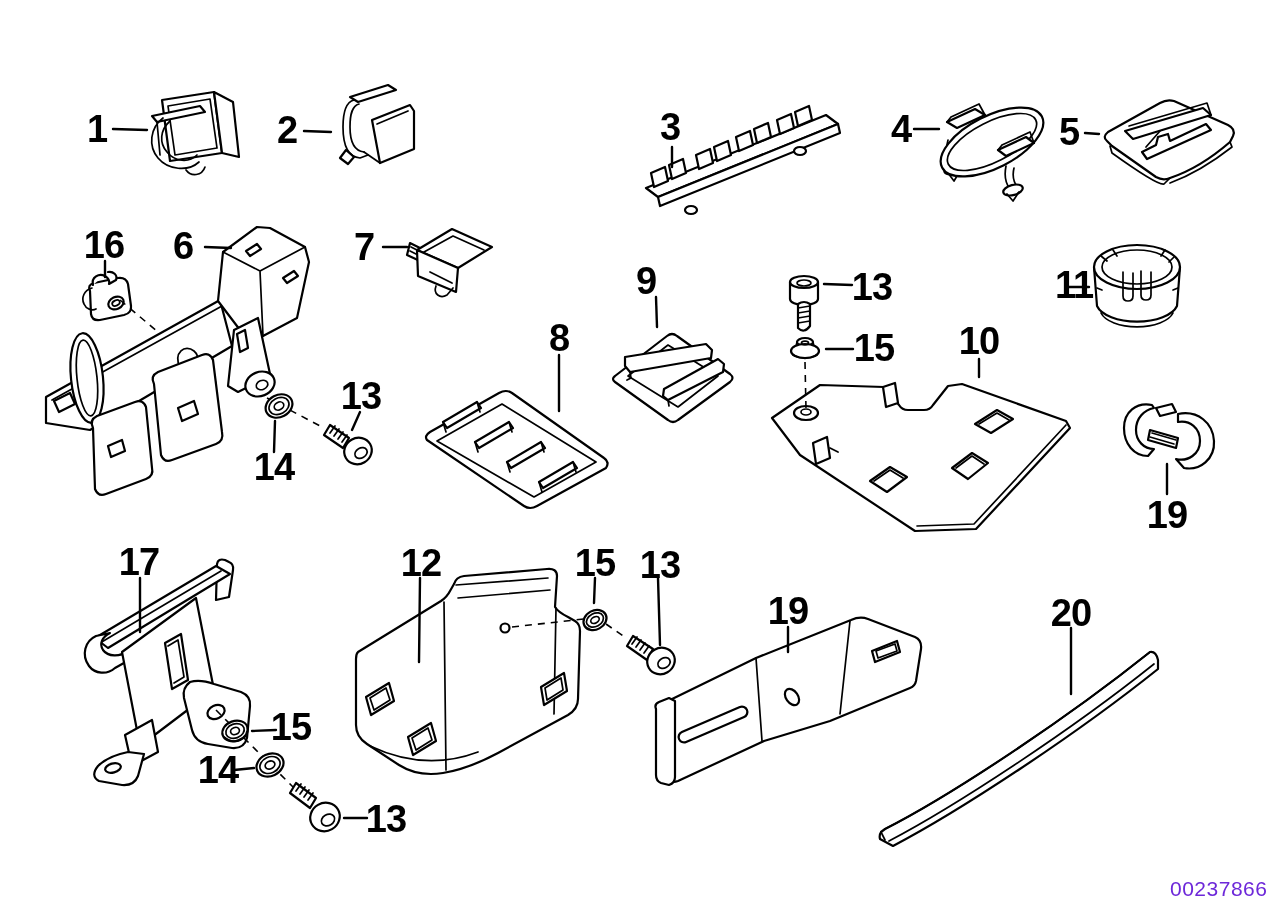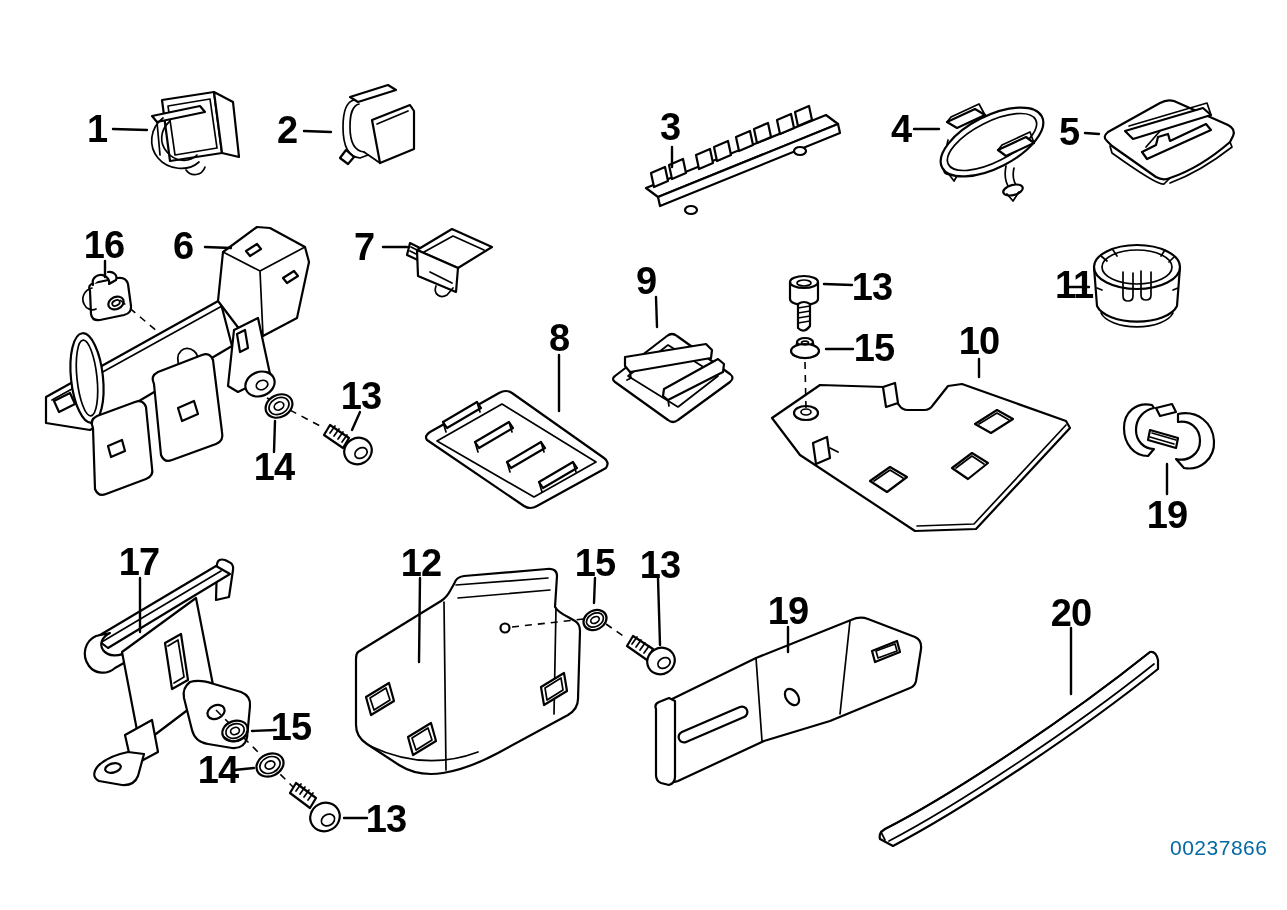--- a/index.html
+++ b/index.html
@@ -8,23 +8,23 @@
     font-family:"Liberation Sans",sans-serif;overflow:hidden;
   }
   .stage svg{position:absolute;left:0;top:0;}
   .callout{
     position:absolute;transform:translate(-50%,-50%);
     font-family:"Liberation Sans",sans-serif;
     font-weight:bold;font-size:38px;line-height:1;color:#000;
     letter-spacing:-1px;white-space:nowrap;user-select:none;
   }
   .doc-number{
-    position:absolute;left:1170px;top:836px;
+    position:absolute;left:1170px;top:877px;
     font-family:"Liberation Sans",sans-serif;
-    font-size:21px;color:#0369a1;letter-spacing:0.5px;text-align:center;
+    font-size:21px;color:#6d28d9;letter-spacing:0.5px;text-align:center;
   }
   .part{fill:#fff;stroke:#000;stroke-width:2.2;stroke-linejoin:round;stroke-linecap:round;}
   .pline{fill:none;stroke:#000;stroke-width:1.7;stroke-linejoin:round;stroke-linecap:round;}
   .leader{stroke:#000;stroke-width:2.4;stroke-linecap:round;}
   .dash{stroke:#000;stroke-width:1.6;stroke-dasharray:7 6;fill:none;}
 </style>
 </head>
 <body>
 
 <div class="stage">

